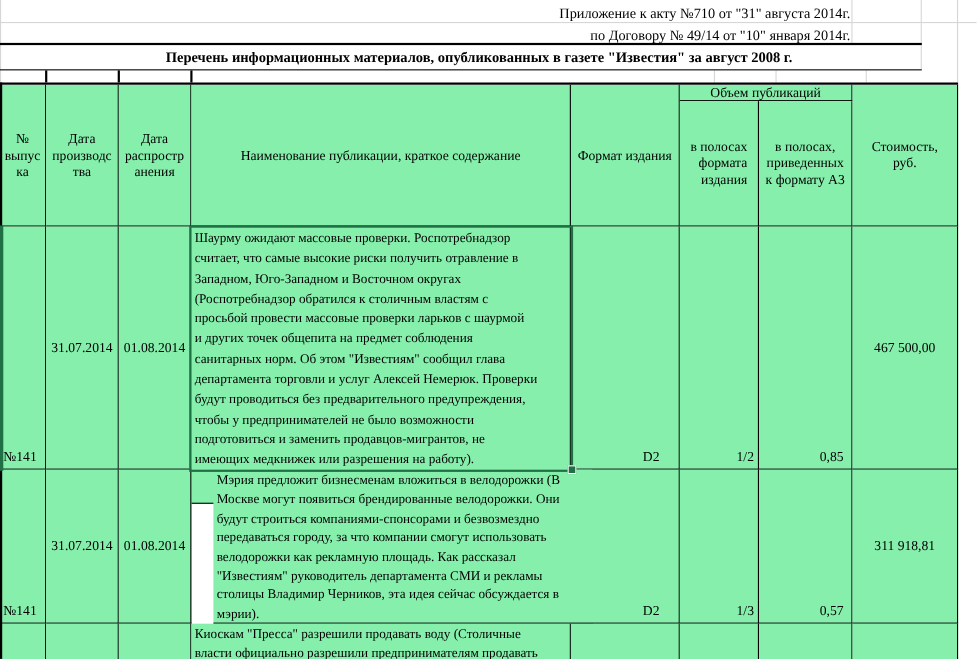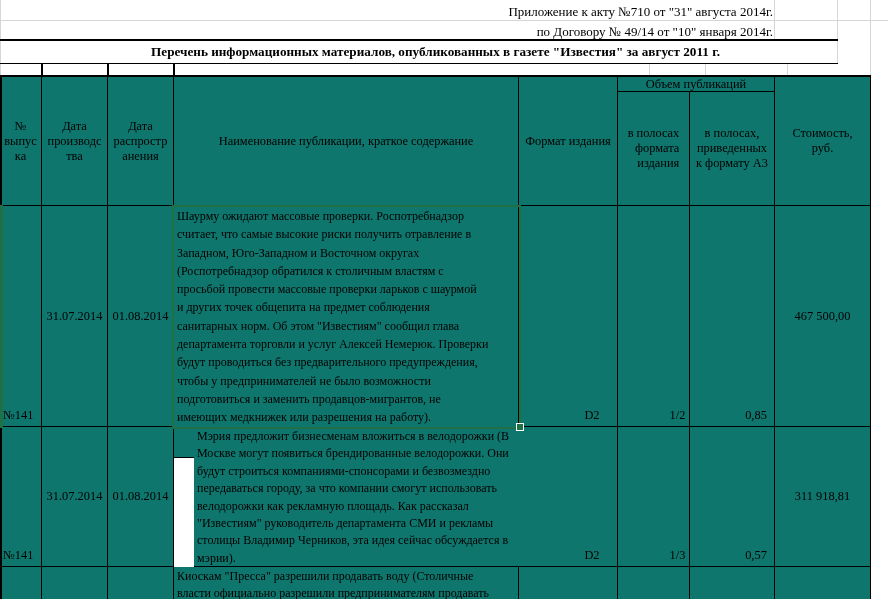--- a/index.html
+++ b/index.html
@@ -9,21 +9,21 @@
   }
   
   .grid{position:absolute;background:#d6d6d6;z-index:0;}
   
   .rule{position:absolute;background:#000;z-index:2;}
   
   .cell{
     position:absolute;box-sizing:border-box;z-index:1;overflow:hidden;
     border-right:1.5px solid #000;border-bottom:1.5px solid #000;
     display:flex;align-items:center;justify-content:center;
-    text-align:center;font-size:12.4px;line-height:15px;background:#0f766e;
+    text-align:center;font-size:12.4px;line-height:15px;background:#86efac;
   }
   .pre{white-space:pre-line;}
   .v-bottom{align-items:flex-end;padding-bottom:3px;padding-left:48px;}
   .v-top{align-items:flex-start;}
   .h-left{justify-content:flex-start;text-align:left;}
   .pubtext{font-size:12px;line-height:18.3px;padding:1px 2px 0 3px;}
   .pubtext2{font-size:12px;line-height:17.4px;padding:1px 2px 0 3px;}
   .meta-line{
     position:absolute;left:0;width:773px;height:20px;z-index:1;
     display:flex;align-items:flex-end;justify-content:flex-end;
@@ -55,21 +55,21 @@
 
   <div class="meta-line" style="top:0;">
     <span>Приложение к акту №710  от "31" августа 2014г.</span>
   </div>
   <div class="meta-line" style="top:20px;">
     <span>по Договору № 49/14 от "10" января 2014г.</span>
   </div>
 
   <div class="rule" style="left:0;top:39px;width:838px;height:1.6px;"></div>
   <div class="title-line">
-    <span>Перечень информационных материалов, опубликованных в газете "Известия" за август 2011 г.</span>
+    <span>Перечень информационных материалов, опубликованных в газете "Известия" за август 2008 г.</span>
   </div>
   <div class="rule" style="left:0;top:62.5px;width:838px;height:1.6px;"></div>
 
   <div class="rule" style="left:41px;top:64px;width:1.5px;height:11px;"></div>
   <div class="rule" style="left:107px;top:64px;width:1.5px;height:11px;"></div>
   <div class="rule" style="left:173px;top:64px;width:1.5px;height:11px;"></div>
 
   <div class="rule" style="left:0;top:75px;width:871px;height:2.2px;"></div>
   <div class="rule" style="left:0;top:75px;width:1.5px;height:524px;"></div>
 

